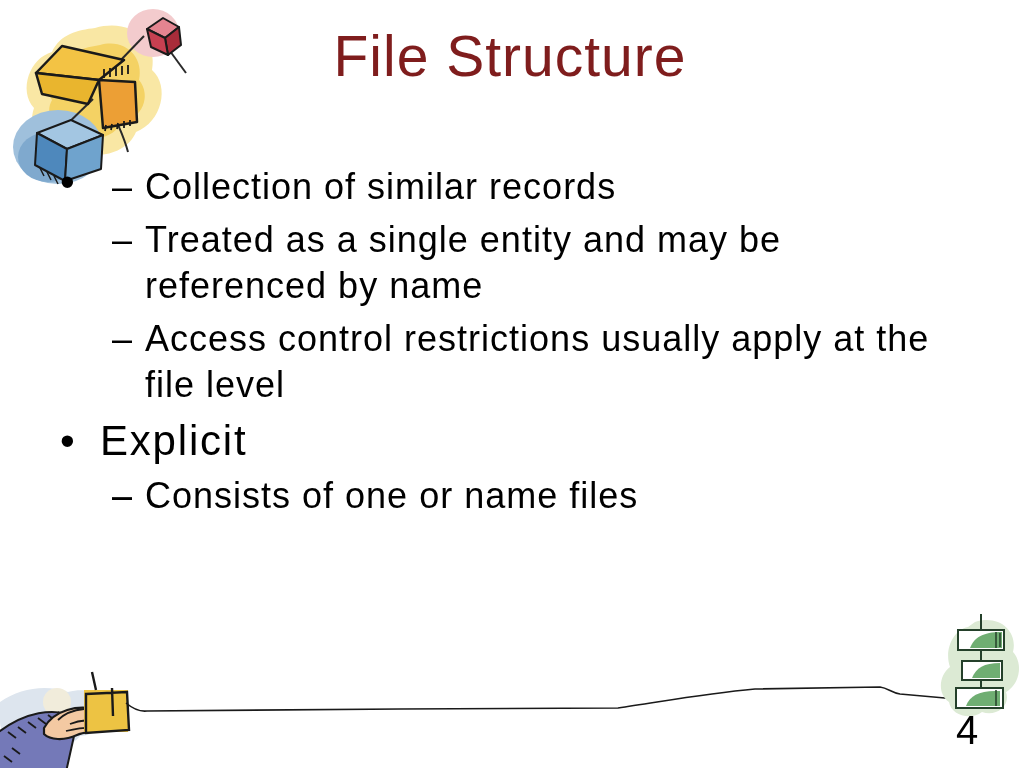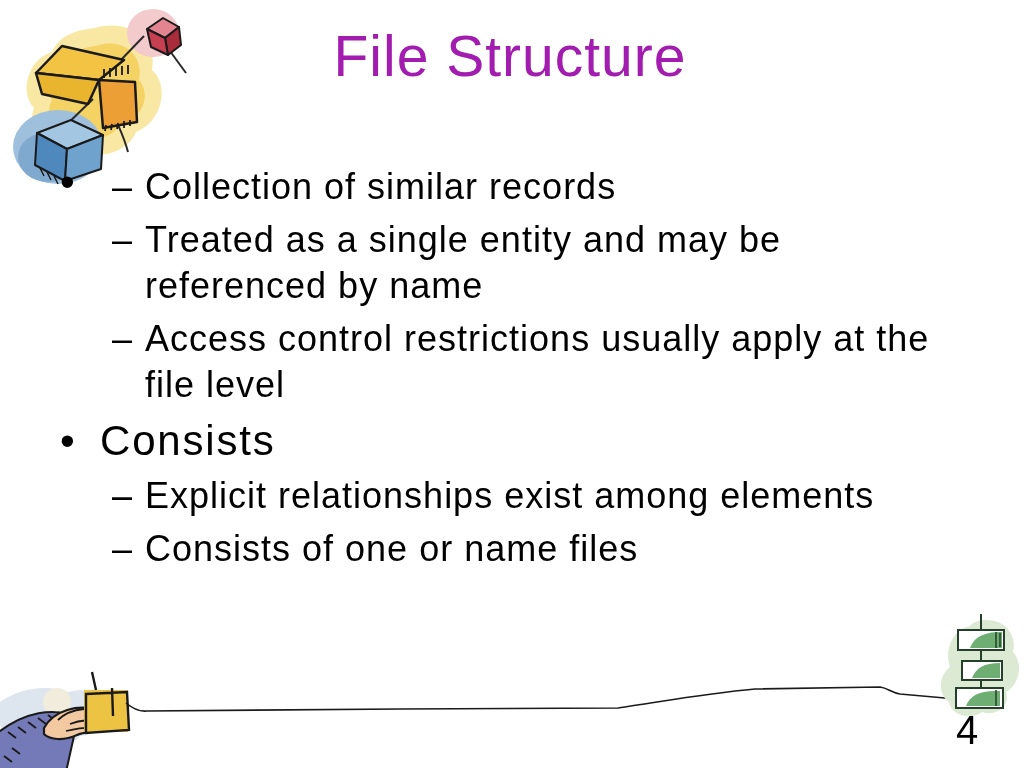--- a/index.html
+++ b/index.html
@@ -25,21 +25,21 @@
   }
   .title {
     position: absolute;
     left: 0;
     right: 4px;
     top: 22px;
     text-align: center;
     font-size: 57px;
     line-height: 68px;
     letter-spacing: 1px;
-    color: #a21caf;
+    color: #7f1d1d;
     white-space: nowrap;
   }
   .content {
     position: absolute;
     left: 0;
     top: 157px;
     width: 985px;
   }
   .b1 {
     position: relative;
@@ -162,28 +162,27 @@
       <span class="marker">–</span>
       <span>Treated as a single entity and may be referenced by name</span>
     </div>
     <div class="b2">
       <span class="marker">–</span>
       <span>Access control restrictions usually apply at the file level</span>
     </div>
 
     <div class="b1">
       <span class="marker">•</span>
-      <span>Consists</span>
+      <span>Explicit</span>
     </div>
     <div class="b2">
       <span class="marker">–</span>
     </div>
     <div class="b2">
       <span class="marker">–</span>
-      <span>Explicit relationships exist among elements</span>
     </div>
     <div class="b2">
       <span class="marker">–</span>
       <span>Consists of one or name files</span>
     </div>
 
   </div>
 
   <div class="page-number">4</div>
 

